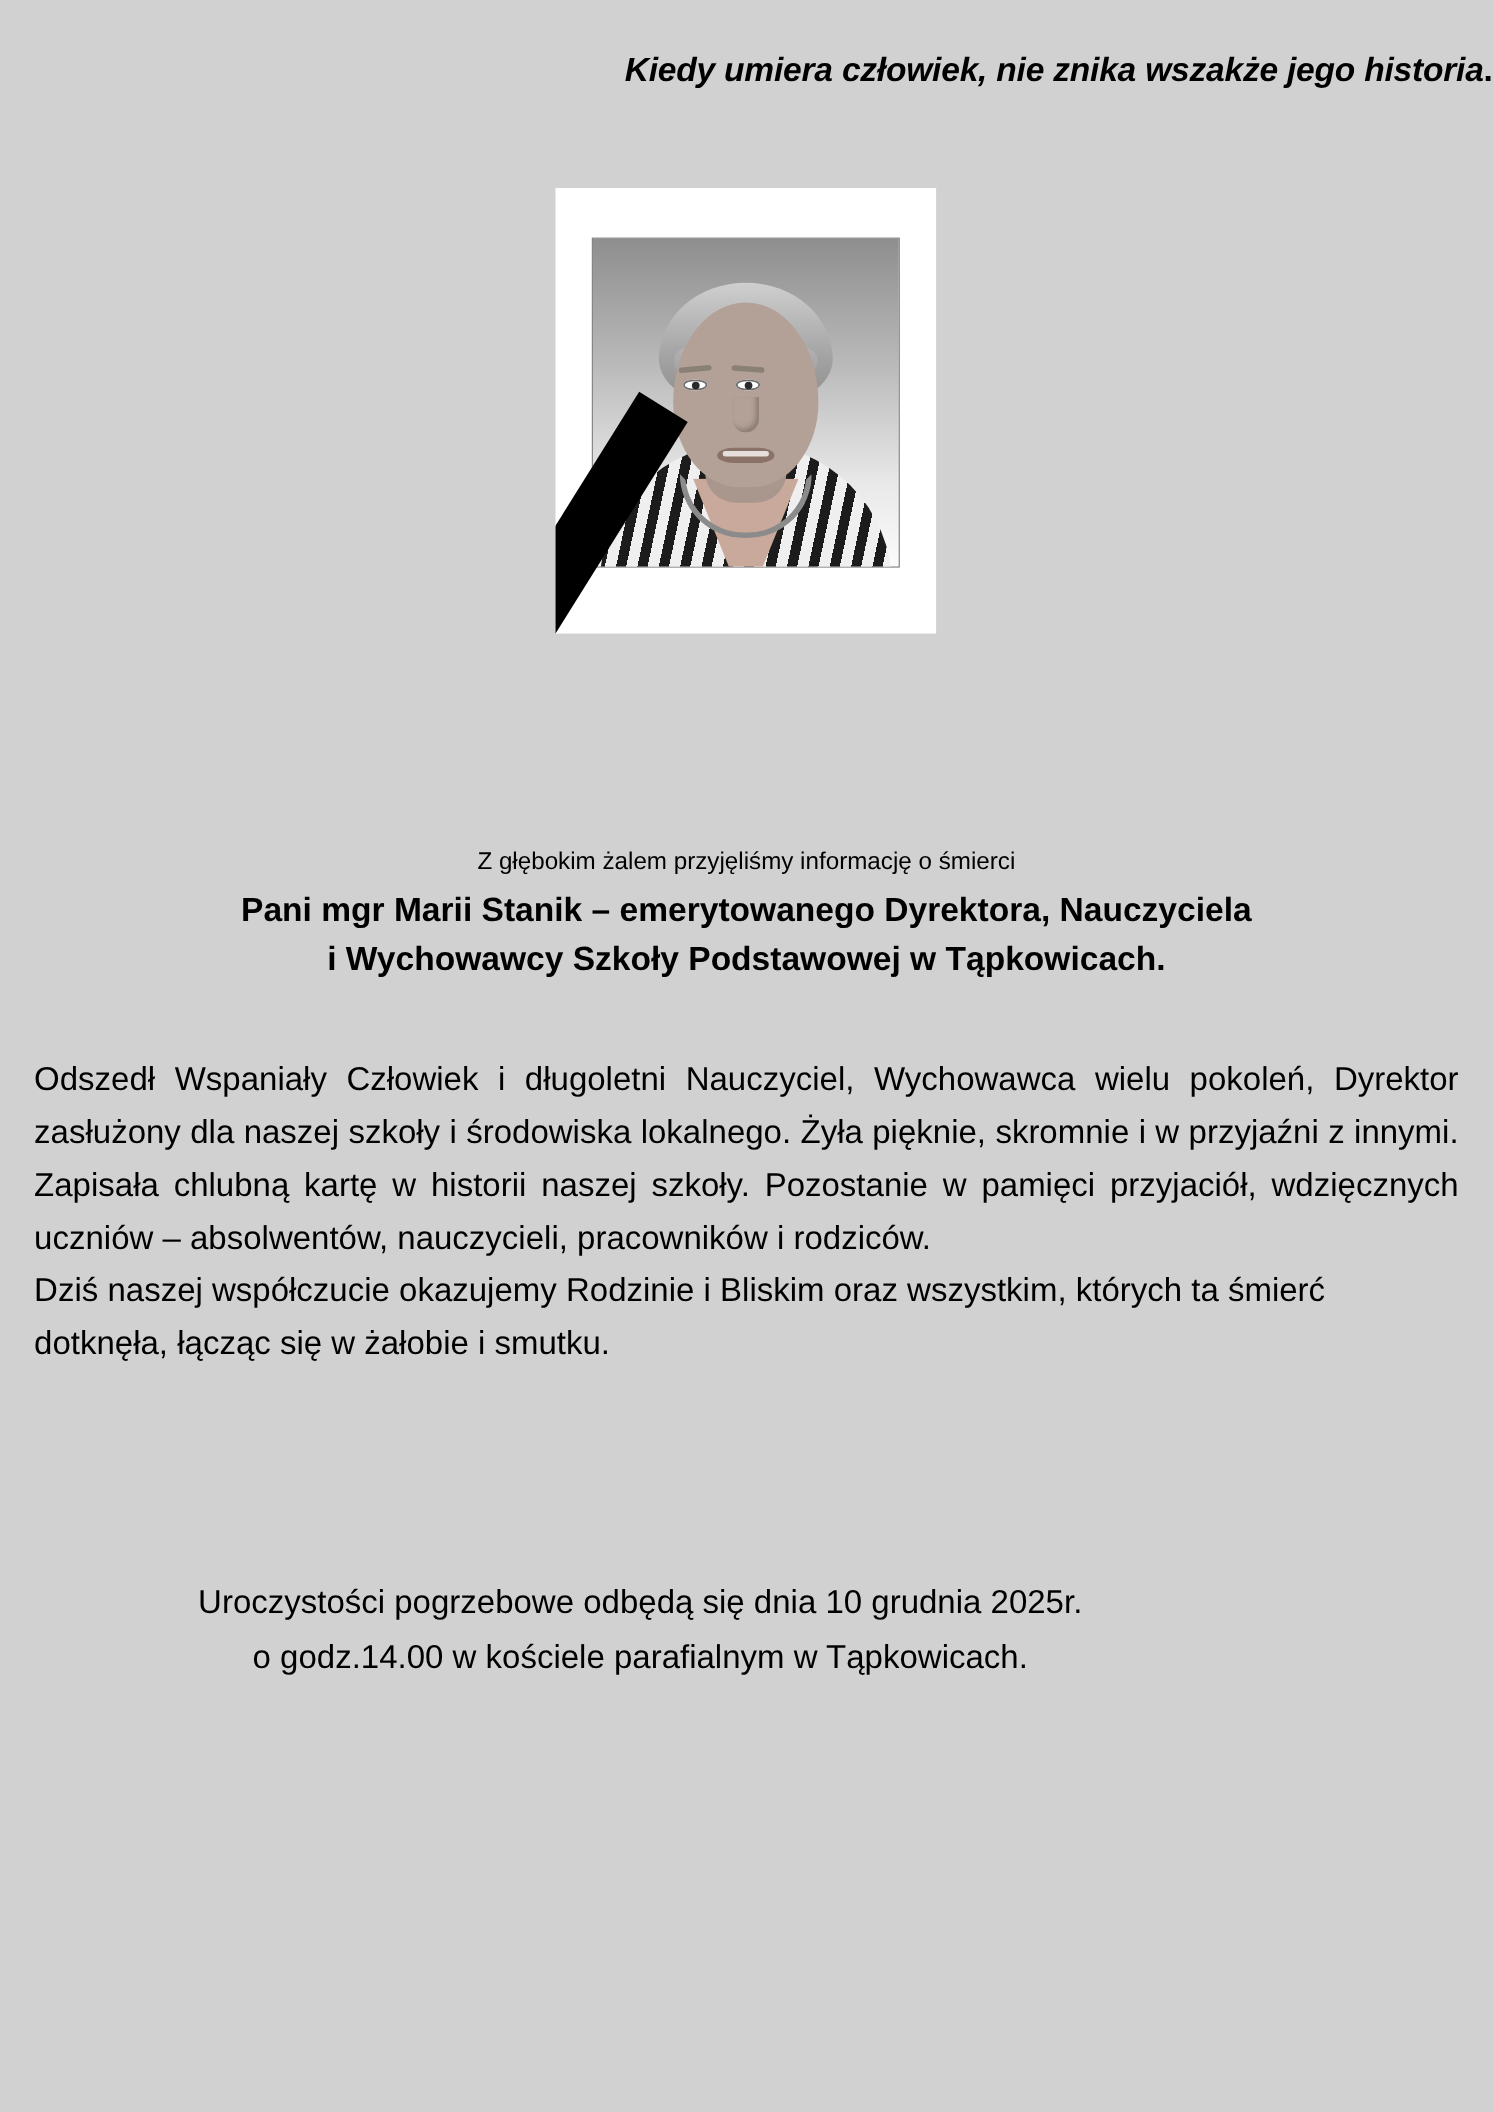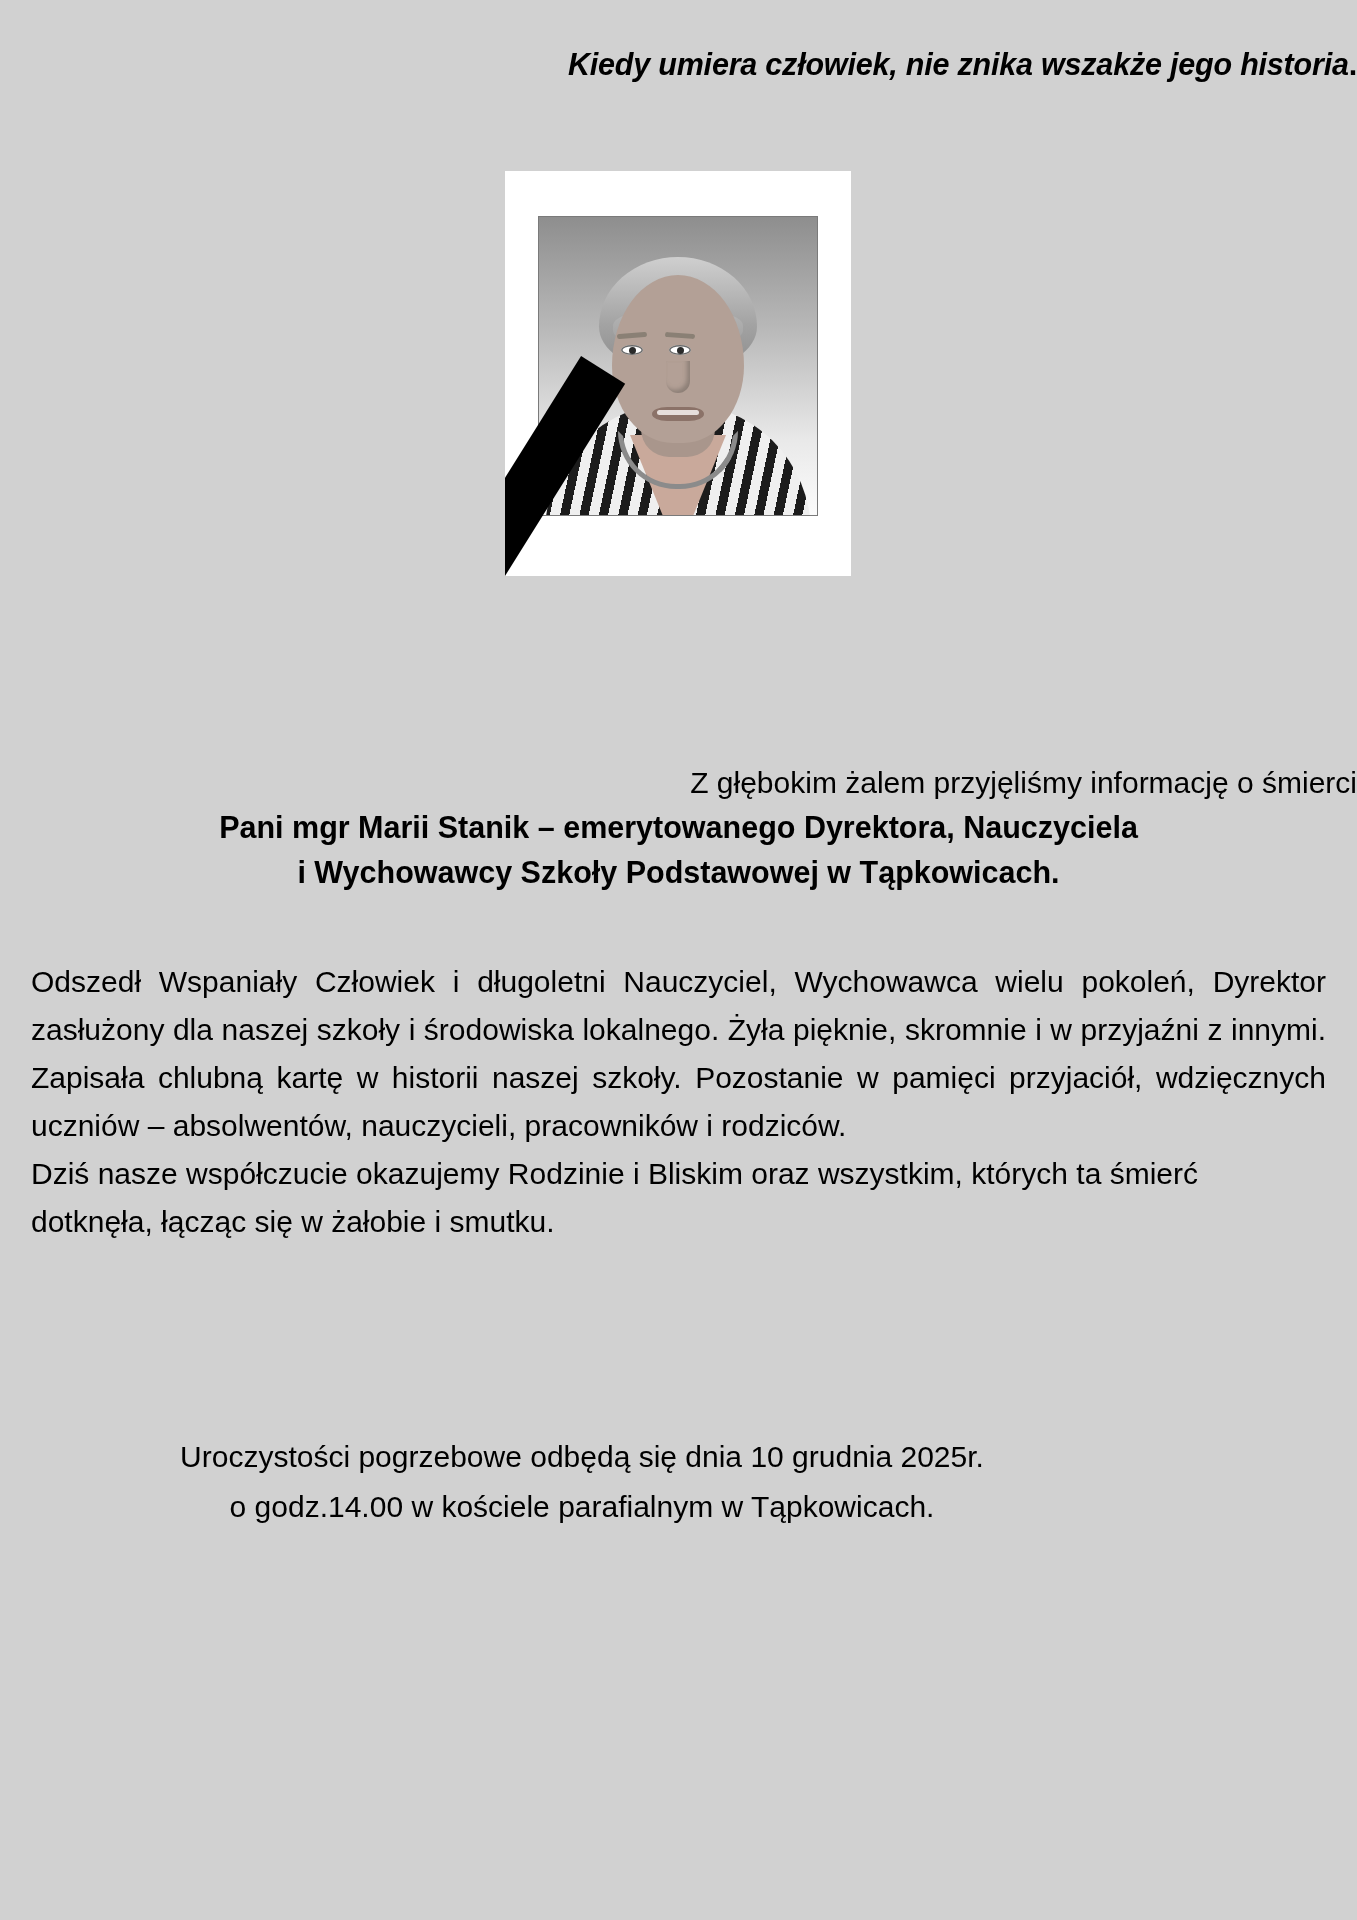--- a/index.html
+++ b/index.html
@@ -217,23 +217,22 @@
 
   
   .announce {
     position: absolute;
     left: 0;
     top: 760px;
     width: 1357px;
     text-align: center;
   }
   .announce .line1 {
-    font-size: 30px;
+    font-size: 22px;
     line-height: 45px;
-    text-align: right;
   }
   .announce .line2,
   .announce .line3 {
     font-size: 30.5px;
     font-weight: 700;
     line-height: 45px;
   }
 
   
   .body-block {
@@ -310,21 +309,21 @@
   </div>
 
   <div class="announce">
     <div class="line1">Z głębokim żalem przyjęliśmy informację o śmierci</div>
     <div class="line2">Pani mgr Marii Stanik – emerytowanego Dyrektora, Nauczyciela</div>
     <div class="line3">i Wychowawcy  Szkoły Podstawowej w Tąpkowicach.</div>
   </div>
 
   <div class="body-block">
     <p class="para-justified">Odszedł Wspaniały Człowiek i długoletni Nauczyciel, Wychowawca wielu pokoleń, Dyrektor zasłużony dla naszej szkoły i środowiska lokalnego. Żyła pięknie, skromnie i w przyjaźni z innymi. Zapisała chlubną kartę w historii naszej szkoły. Pozostanie w pamięci przyjaciół, wdzięcznych uczniów – absolwentów, nauczycieli, pracowników i rodziców.</p>
-    <p class="para-plain">Dziś nasze współczucie okazujemy Rodzinie i Bliskim oraz wszystkim, których ta śmierć dotknęła, łącząc się w żałobie i smutku.</p>
+    <p class="para-plain">Dziś naszej współczucie okazujemy Rodzinie i Bliskim oraz wszystkim, których ta śmierć dotknęła, łącząc się w żałobie i smutku.</p>
   </div>
 
   <div class="funeral">
     <div>Uroczystości pogrzebowe odbędą się dnia 10 grudnia 2025r.</div>
     <div>o godz.14.00 w kościele parafialnym w Tąpkowicach.</div>
   </div>
 
 
 </div>
 

